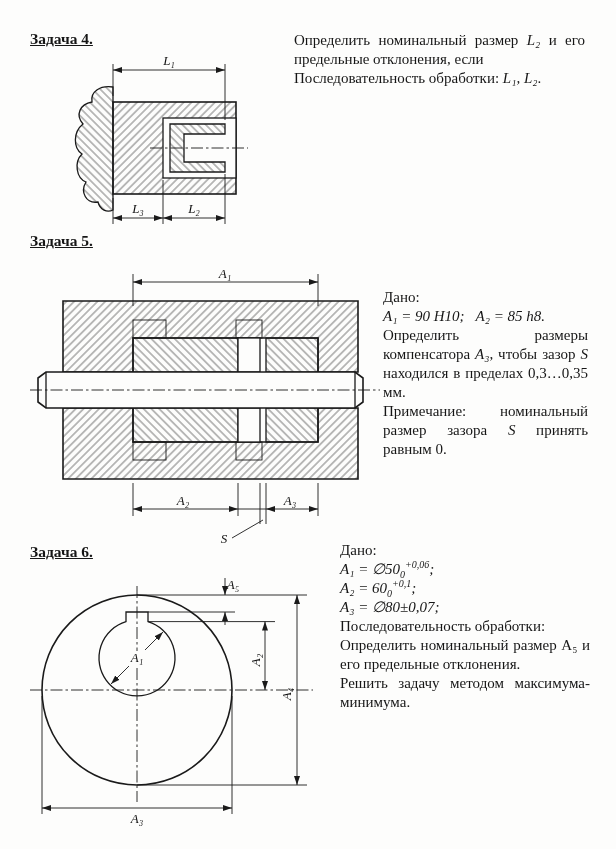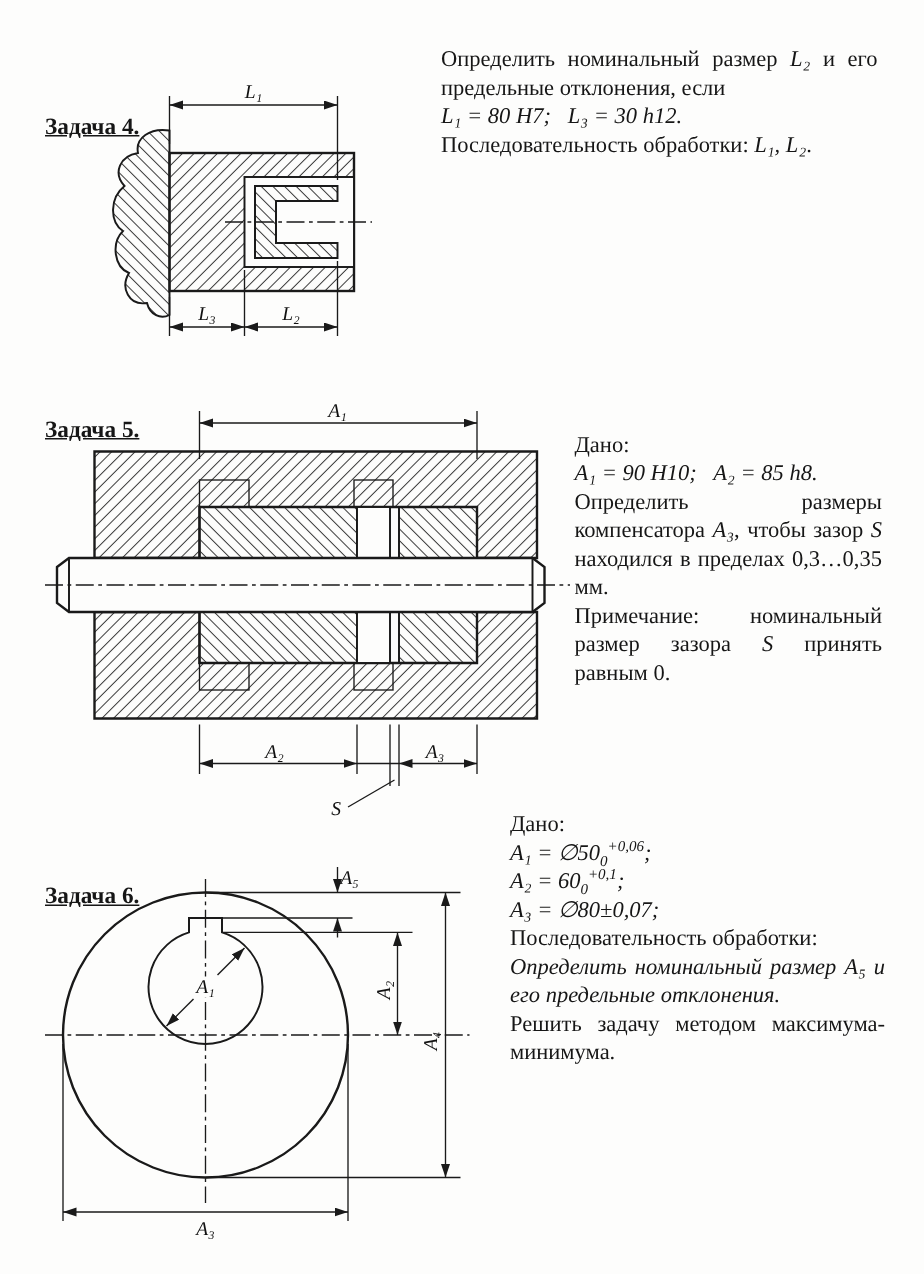--- a/index.html
+++ b/index.html
@@ -4,21 +4,21 @@
 <style>
   * { margin:0; padding:0; box-sizing:border-box; }
   html,body { background:#e9e9e7; }
   .page {
     position:relative; width:616px; height:849px; margin:0 auto;
     background:#fdfdfc; color:#161616; overflow:hidden;
     font-family:"Liberation Serif", serif;
   }
   .heading {
     position:absolute; font-size:15.5px; font-weight:bold;
-    text-decoration:underline; white-space:nowrap;margin-top:46px;
+    text-decoration:underline; white-space:nowrap;
   }
   .txt { position:absolute; font-size:15px; line-height:19px; text-align:justify; }
   .txt p { margin:0; }
   .gcol { text-align:left; }
   .it { font-style:italic; }
   sub, sup { font-size:10px; line-height:0; }
   .fig { position:absolute; }
   .thick { stroke:#1a1a1a; stroke-width:1.6; }
   .med   { stroke:#1a1a1a; stroke-width:1.3; }
   .thin  { stroke:#1a1a1a; stroke-width:0.9; fill:none; }
@@ -27,21 +27,20 @@
 </style>
 </head>
 <body>
 
 <div class="page">
 
   <h2 class="heading" style="left:30px; top:30px;">Задача 4.</h2>
 
   <div class="txt" style="left:294px; top:31px; width:291px;">
     <p><span>Определить номинальный размер </span><span class="it">L₂</span><span> и его предельные отклонения, если</span></p>
-    <p class="it">L₁ = 80 H7;&nbsp;&nbsp; L₃ = 30 h12.</p>
     <p><span>Последовательность обработки: </span><span class="it">L₁, L₂</span><span>.</span></p>
   </div>
 
   <svg class="fig" style="left:28px; top:52px;" width="240" height="185" viewBox="0 0 240 185">
     <defs>
       <pattern id="p1" width="5.5" height="5.5" patternUnits="userSpaceOnUse" patternTransform="rotate(45)">
         <line x1="2.75" y1="0" x2="2.75" y2="5.5" stroke="#333" stroke-width="0.65"></line>
       </pattern>
       <pattern id="p2" width="5.5" height="5.5" patternUnits="userSpaceOnUse" patternTransform="rotate(135)">
         <line x1="2.75" y1="0" x2="2.75" y2="5.5" stroke="#333" stroke-width="0.65"></line>
@@ -140,21 +139,21 @@
   </svg>
 
   <h2 class="heading" style="left:30px; top:543px;">Задача 6.</h2>
 
   <div class="txt gcol" style="left:340px; top:541px; width:250px;">
     <p>Дано:</p>
     <p class="it"><span>A₁ = ∅50</span><sub>0</sub><sup>+0,06</sup><span>;</span></p>
     <p class="it"><span>A₂ = 60</span><sub>0</sub><sup>+0,1</sup><span>;</span></p>
     <p class="it">A₃ = ∅80±0,07;</p>
     <p>Последовательность обработки:</p>
-    <p style="text-align:justify;font-style:italic;">Определить номинальный размер А₅ и его предельные отклонения.</p>
+    <p style="text-align:justify;">Определить номинальный размер А₅ и его предельные отклонения.</p>
     <p style="text-align:justify;">Решить задачу методом максимума-минимума.</p>
   </div>
 
   <svg class="fig" style="left:25px; top:556px;" width="310" height="290" viewBox="0 0 310 290">
     <defs>
       <marker id="m3e" markerWidth="10" markerHeight="7" refX="9" refY="3" orient="auto" markerUnits="userSpaceOnUse">
         <path d="M0,0 L9,3 L0,6 Z" fill="#1a1a1a"></path>
       </marker>
       <marker id="m3s" markerWidth="10" markerHeight="7" refX="9" refY="3" orient="auto-start-reverse" markerUnits="userSpaceOnUse">
         <path d="M0,0 L9,3 L0,6 Z" fill="#1a1a1a"></path>

